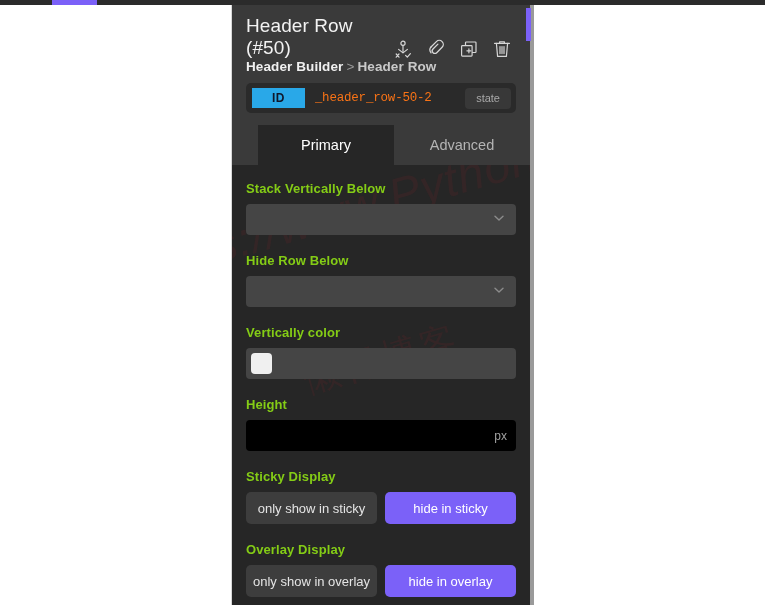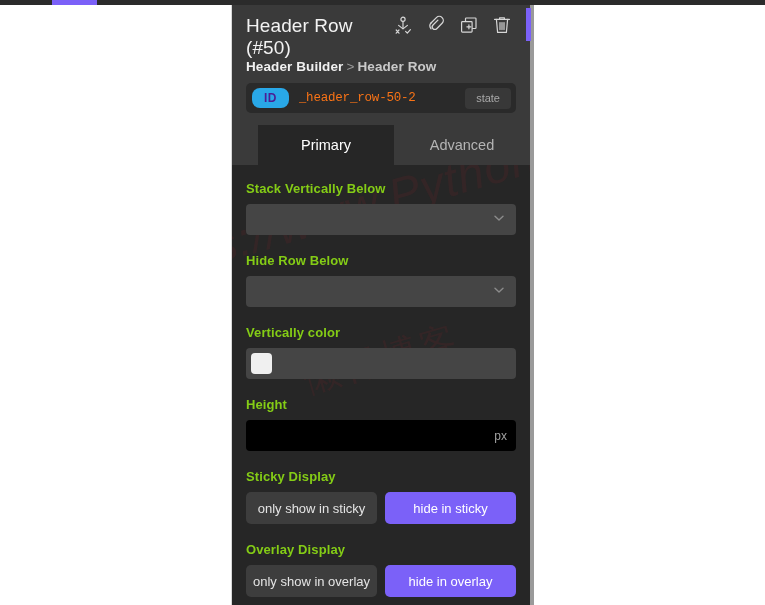--- a/index.html
+++ b/index.html
@@ -83,21 +83,21 @@
 
   .panel-inner { position: relative; z-index: 2; }
 
   
   .panel-header {
     background: #3a3a3a;
     padding: 10px 14px 12px 14px;
   }
   .header-top {
     display: flex;
-    align-items: flex-start;
+    align-items: flex-end;
     justify-content: space-between;
   }
   .panel-title {
     font-size: 19px;
     color: #f2f2f2;
     font-weight: 400;
     letter-spacing: 0.1px;
   }
   .header-icons {
     display: flex;
@@ -120,25 +120,25 @@
     margin-top: 9px;
     background: #2a2a2a;
     border-radius: 5px;
     height: 30px;
     display: flex;
     align-items: center;
     padding: 0 5px 0 6px;
   }
   .id-badge {
     background: #29a8e8;
-    color: #4c1d95;
+    color: #0f172a;
     font-size: 12px;
     font-weight: bold;
-    border-radius: 8px;
-    padding: 4px 12px;
+    border-radius: 0;
+    padding: 4px 20px;
     line-height: 1;
     letter-spacing: 0.4px;
   }
   .id-value {
     flex: 1;
     margin-left: 10px;
     font-family: "Liberation Mono", monospace;
     font-size: 12.5px;
     color: #f97316;
     letter-spacing: -0.2px;

